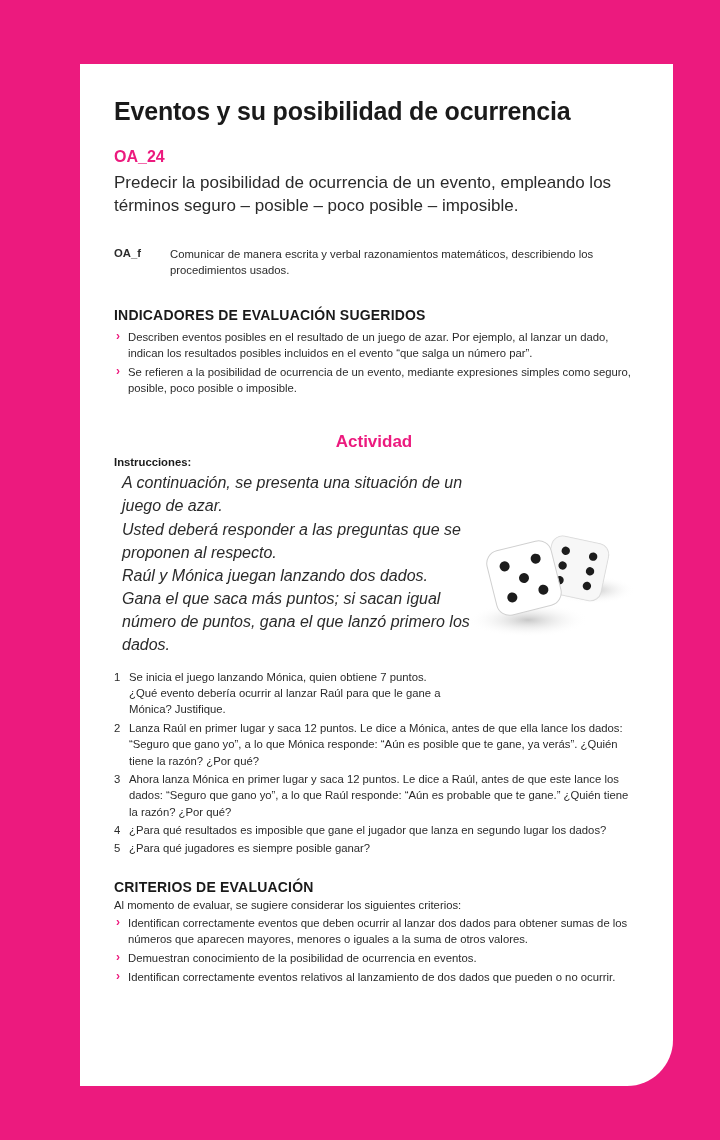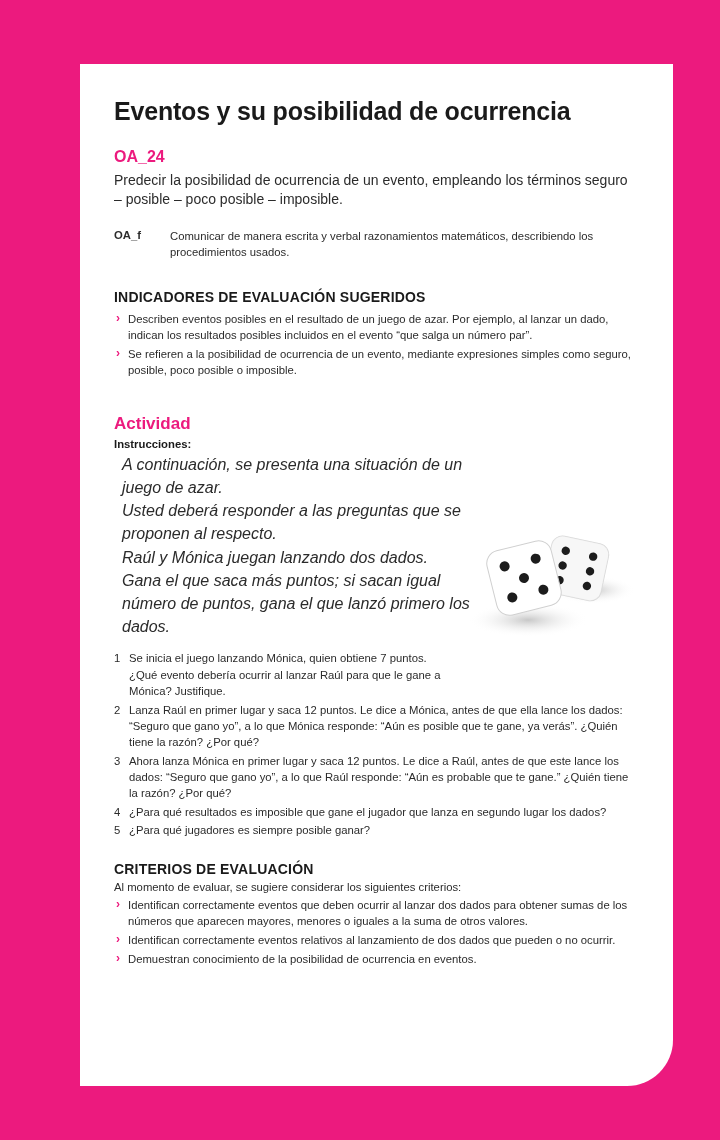--- a/index.html
+++ b/index.html
@@ -37,24 +37,24 @@
     letter-spacing: -0.2px;
     line-height: 1.1;
   }
   .oa-code {
     font-size: 16px;
     font-weight: bold;
     color: #ec1a7e;
     margin: 0 0 5px 0;
   }
   .oa-text {
-    font-size: 14px;
+    font-size: 17px;
     color: #2b2b2b;
     line-height: 1.38;
-    margin: 0 0 20px 0;
+    margin: 0 0 30px 0;
   }
   .oaf-row {
     display: flex;
     margin: 0 0 28px 0;
   }
   .oaf-code {
     font-size: 11.3px;
     font-weight: bold;
     color: #2b2b2b;
     width: 56px;
@@ -93,20 +93,21 @@
     top: -1px;
     color: #ec1a7e;
     font-size: 12px;
     font-weight: bold;
   }
   h2.activity {
     font-size: 17px;
     font-weight: bold;
     color: #ec1a7e;
     margin: 36px 0 4px 0;
+    text-align: center;
   }
   .instr-label {
     font-size: 11.3px;
     font-weight: bold;
     color: #1a1a1a;
     margin: 0 0 3px 0;
   }
   .intro {
     font-size: 16px;
     color: #2b2b2b;
@@ -225,18 +226,18 @@
       <li><span class="num">2</span><span>Lanza Raúl en primer lugar y saca 12 puntos. Le dice a Mónica, antes de que ella lance los dados: “Seguro que gano yo”, a lo que Mónica responde: “Aún es posible que te gane, ya verás”. ¿Quién tiene la razón? ¿Por qué?</span></li>
       <li><span class="num">3</span><span>Ahora lanza Mónica en primer lugar y saca 12 puntos. Le dice a Raúl, antes de que este lance los dados: “Seguro que gano yo”, a lo que Raúl responde: “Aún es probable que te gane.” ¿Quién tiene la razón? ¿Por qué?</span></li>
       <li><span class="num">4</span><span>¿Para qué resultados es imposible que gane el jugador que lanza en segundo lugar los dados?</span></li>
       <li><span class="num">5</span><span>¿Para qué jugadores es siempre posible ganar?</span></li>
     </ol>
 
     <div class="crit-head">CRITERIOS DE EVALUACIÓN</div>
     <div class="crit-lead">Al momento de evaluar, se sugiere considerar los siguientes criterios:</div>
     <ul class="bullets">
       <li>Identifican correctamente eventos que deben ocurrir al lanzar dos dados para obtener sumas de los números que aparecen mayores, menores o iguales a la suma de otros valores.</li>
+      <li>Demuestran conocimiento de la posibilidad de ocurrencia en eventos.</li>
       <li>Identifican correctamente eventos relativos al lanzamiento de dos dados que pueden o no ocurrir.</li>
-      <li>Demuestran conocimiento de la posibilidad de ocurrencia en eventos.</li>
     </ul>
 
   </div>
 </div>
 
 </body></html>

